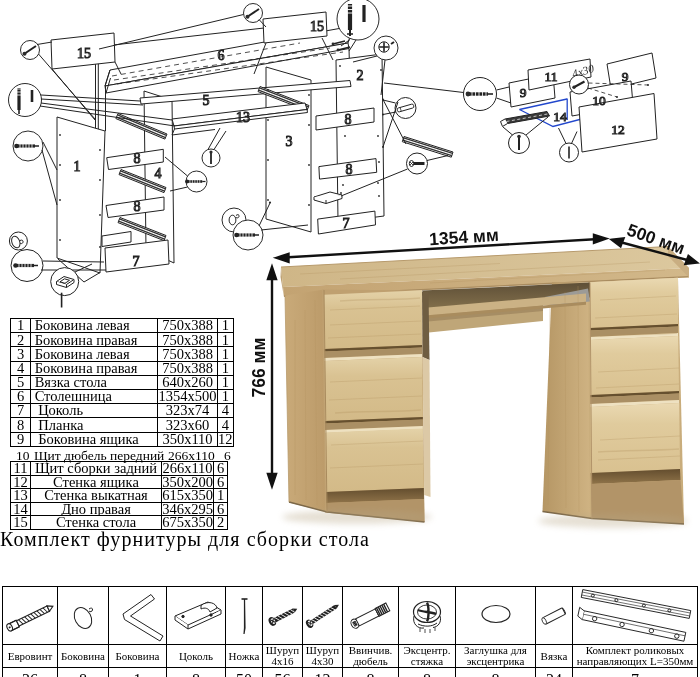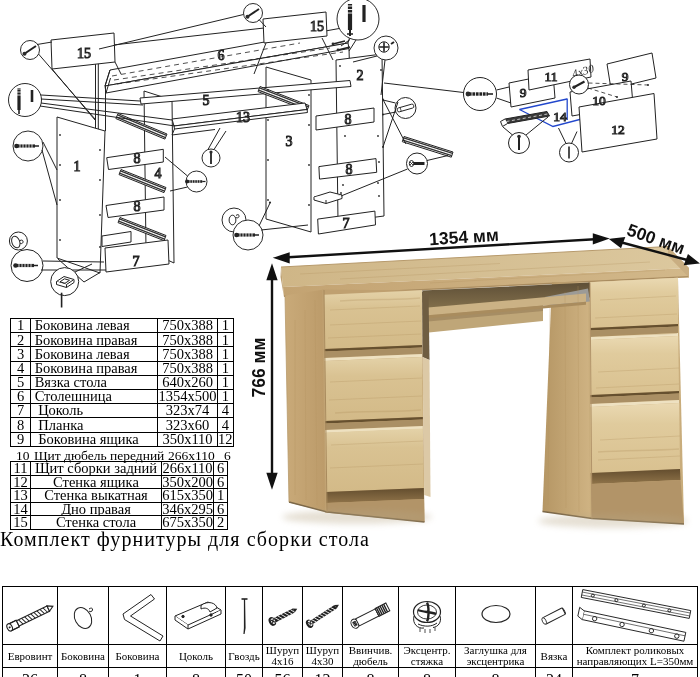--- a/index.html
+++ b/index.html
@@ -685,21 +685,21 @@
 </g>
               </g>
             </svg>
           </td>
 </tr>
 <tr style="height:23px" class="lab">
 <td class="lab">Евровинт</td>
 <td class="lab">Боковина</td>
 <td class="lab">Боковина</td>
 <td class="lab">Цоколь</td>
-<td class="lab">Гвоздь</td>
+<td class="lab">Ножка</td>
 <td class="lab">Шуруп<br>4х16</td>
 <td class="lab">Шуруп<br>4х30</td>
 <td class="lab">Ввинчив.<br>дюбель</td>
 <td class="lab">Эксцентр.<br>стяжка</td>
 <td class="lab">Заглушка для<br>эксцентрика</td>
 <td class="lab">Вязка</td>
 <td class="lab">Комплект роликовых<br>направляющих L=350мм</td>
 </tr>
 <tr style="height:24px" class="num">
 <td>36</td>

